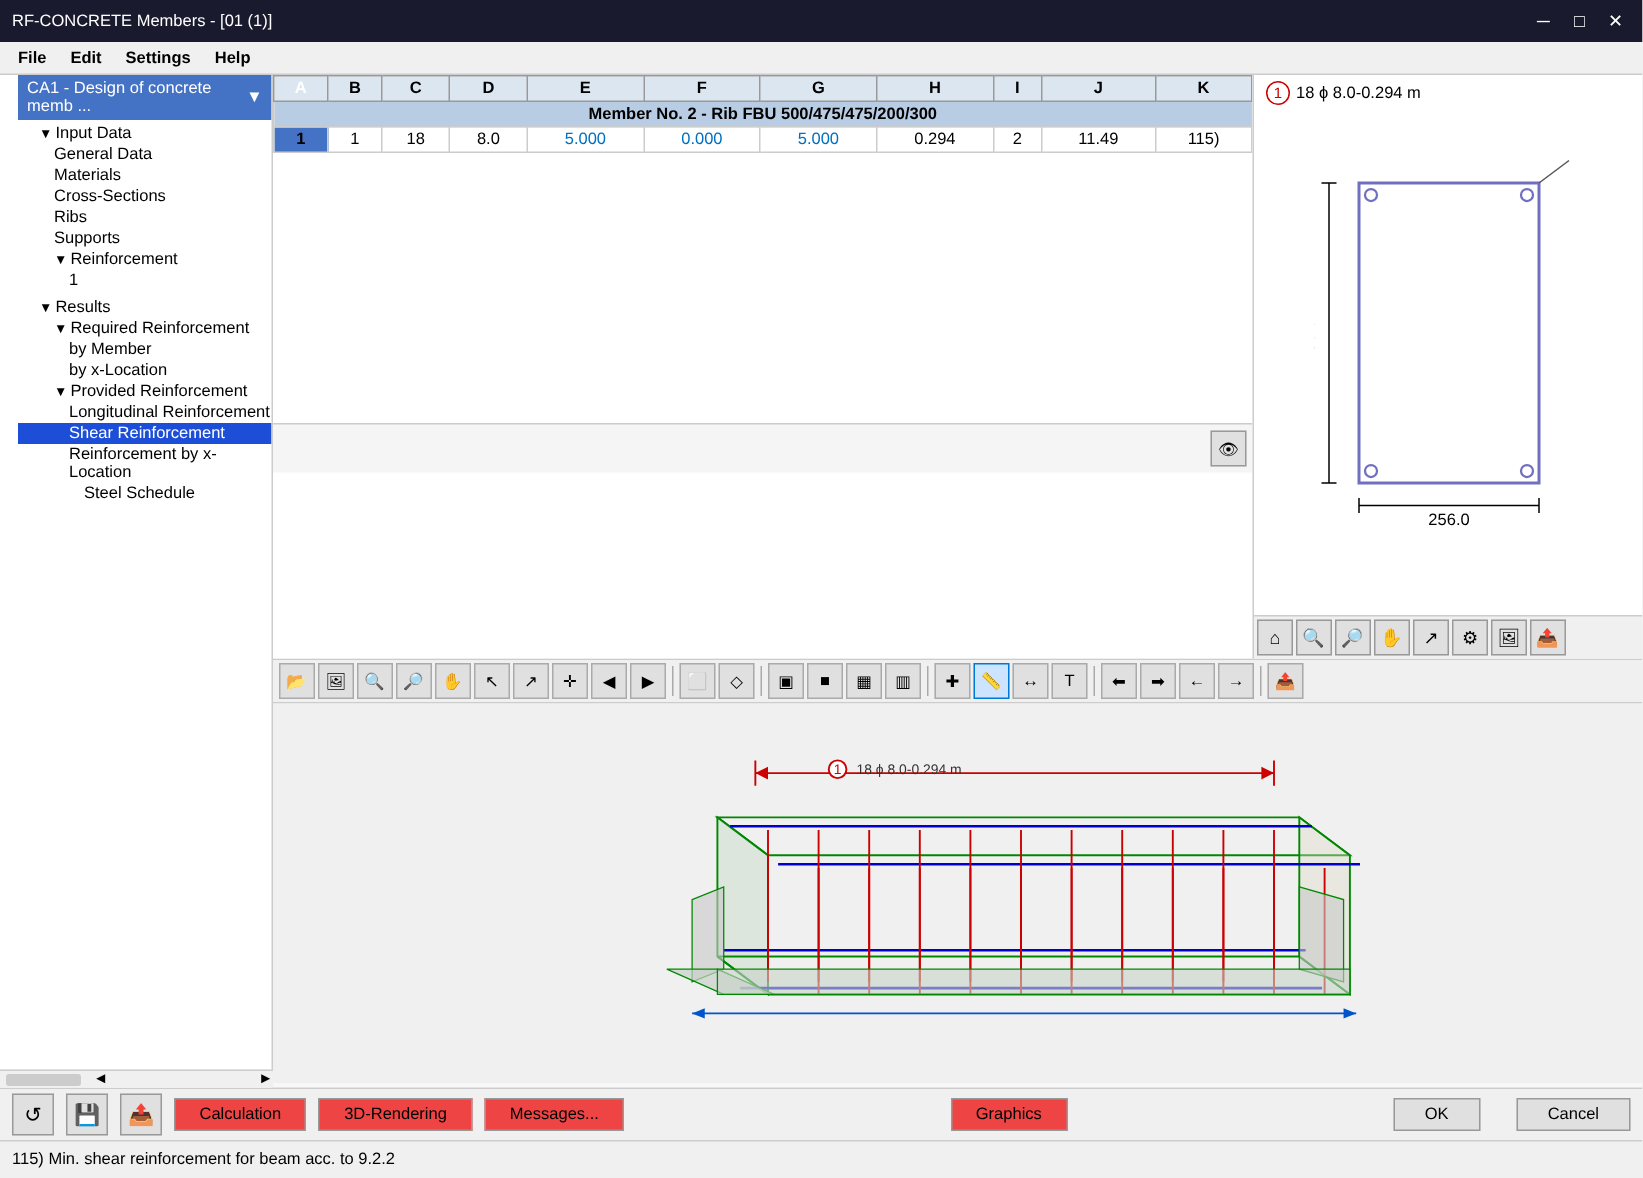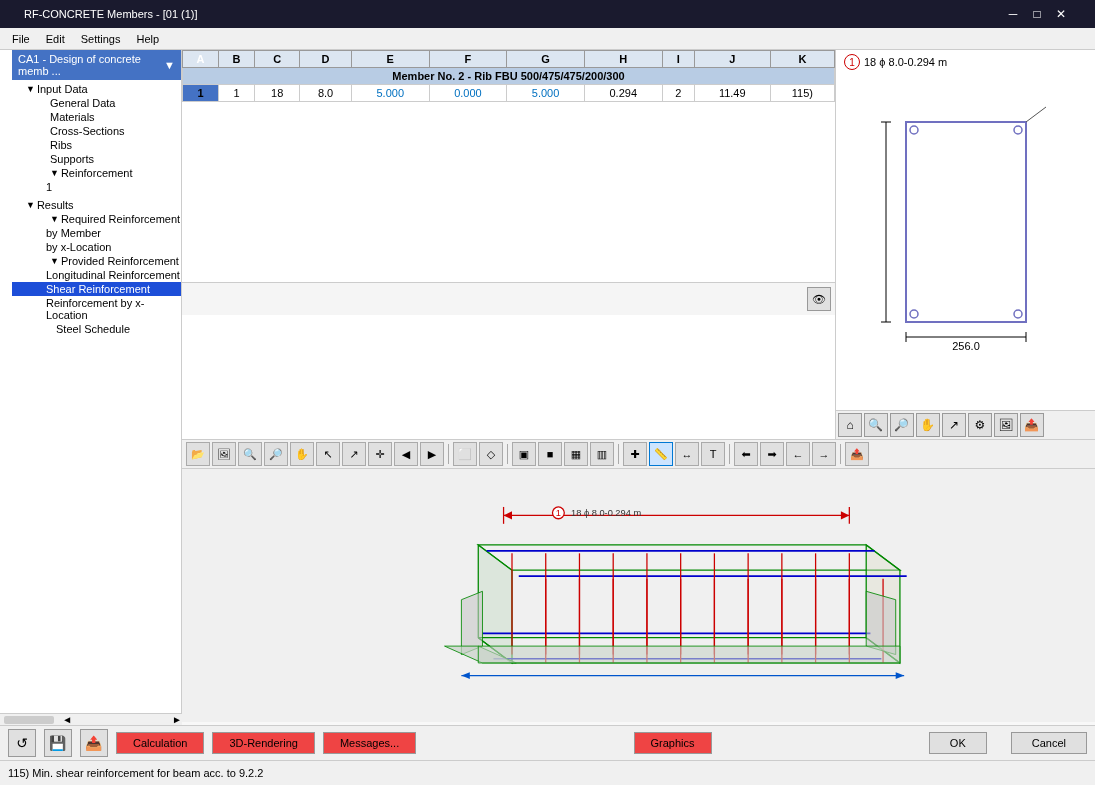--- a/index.html
+++ b/index.html
@@ -5,21 +5,21 @@
     * { box-sizing: border-box; margin: 0; padding: 0; font-family: 'Segoe UI', Tahoma, Arial, sans-serif; font-size: 11px; }
     body { background: #f0f0f0; width: 1095px; height: 785px; overflow: hidden; }
 
     
     .title-bar {
       background: #1a1a2e;
       color: white;
       height: 28px;
       display: flex;
       align-items: center;
-      padding: 0 24px;
+      padding: 0 8px;
       justify-content: space-between;
     }
     .title-bar-controls { display: flex; gap: 4px; }
     .title-bar-btn { 
       width: 20px; height: 20px; 
       background: transparent; border: none; color: white; cursor: pointer;
       display: flex; align-items: center; justify-content: center; font-size: 12px;
     }
 
     
@@ -28,20 +28,21 @@
       border-bottom: 1px solid #ccc;
       height: 22px;
       display: flex;
       align-items: center;
       padding: 0 4px;
     }
     .menu-item {
       padding: 2px 8px;
       cursor: pointer;
       color: #000;
+      font-weight: bold;
     }
 
     
     .main-layout {
       display: flex;
       height: calc(785px - 28px - 22px - 35px - 25px);
     }
 
     
     .sidebar {
@@ -67,21 +68,21 @@
       cursor: pointer;
       display: flex;
       align-items: center;
       padding-left: 14px;
       color: #000;
       font-size: 11px;
     }
     .tree-item.selected { background: #1d4ed8; color: white; }
     .tree-expand { margin-right: 2px; font-size: 9px; }
     .tree-item-l1 { padding-left: 14px; }
-    .tree-item-l2 { padding-left: 24px; margin-left: 14px; }
+    .tree-item-l2 { padding-left: 24px; }
     .tree-item-l3 { padding-left: 34px; }
     .tree-item-l4 { padding-left: 44px; }
 
     
     .content-area {
       flex: 1;
       display: flex;
       flex-direction: column;
       overflow: hidden;
     }

